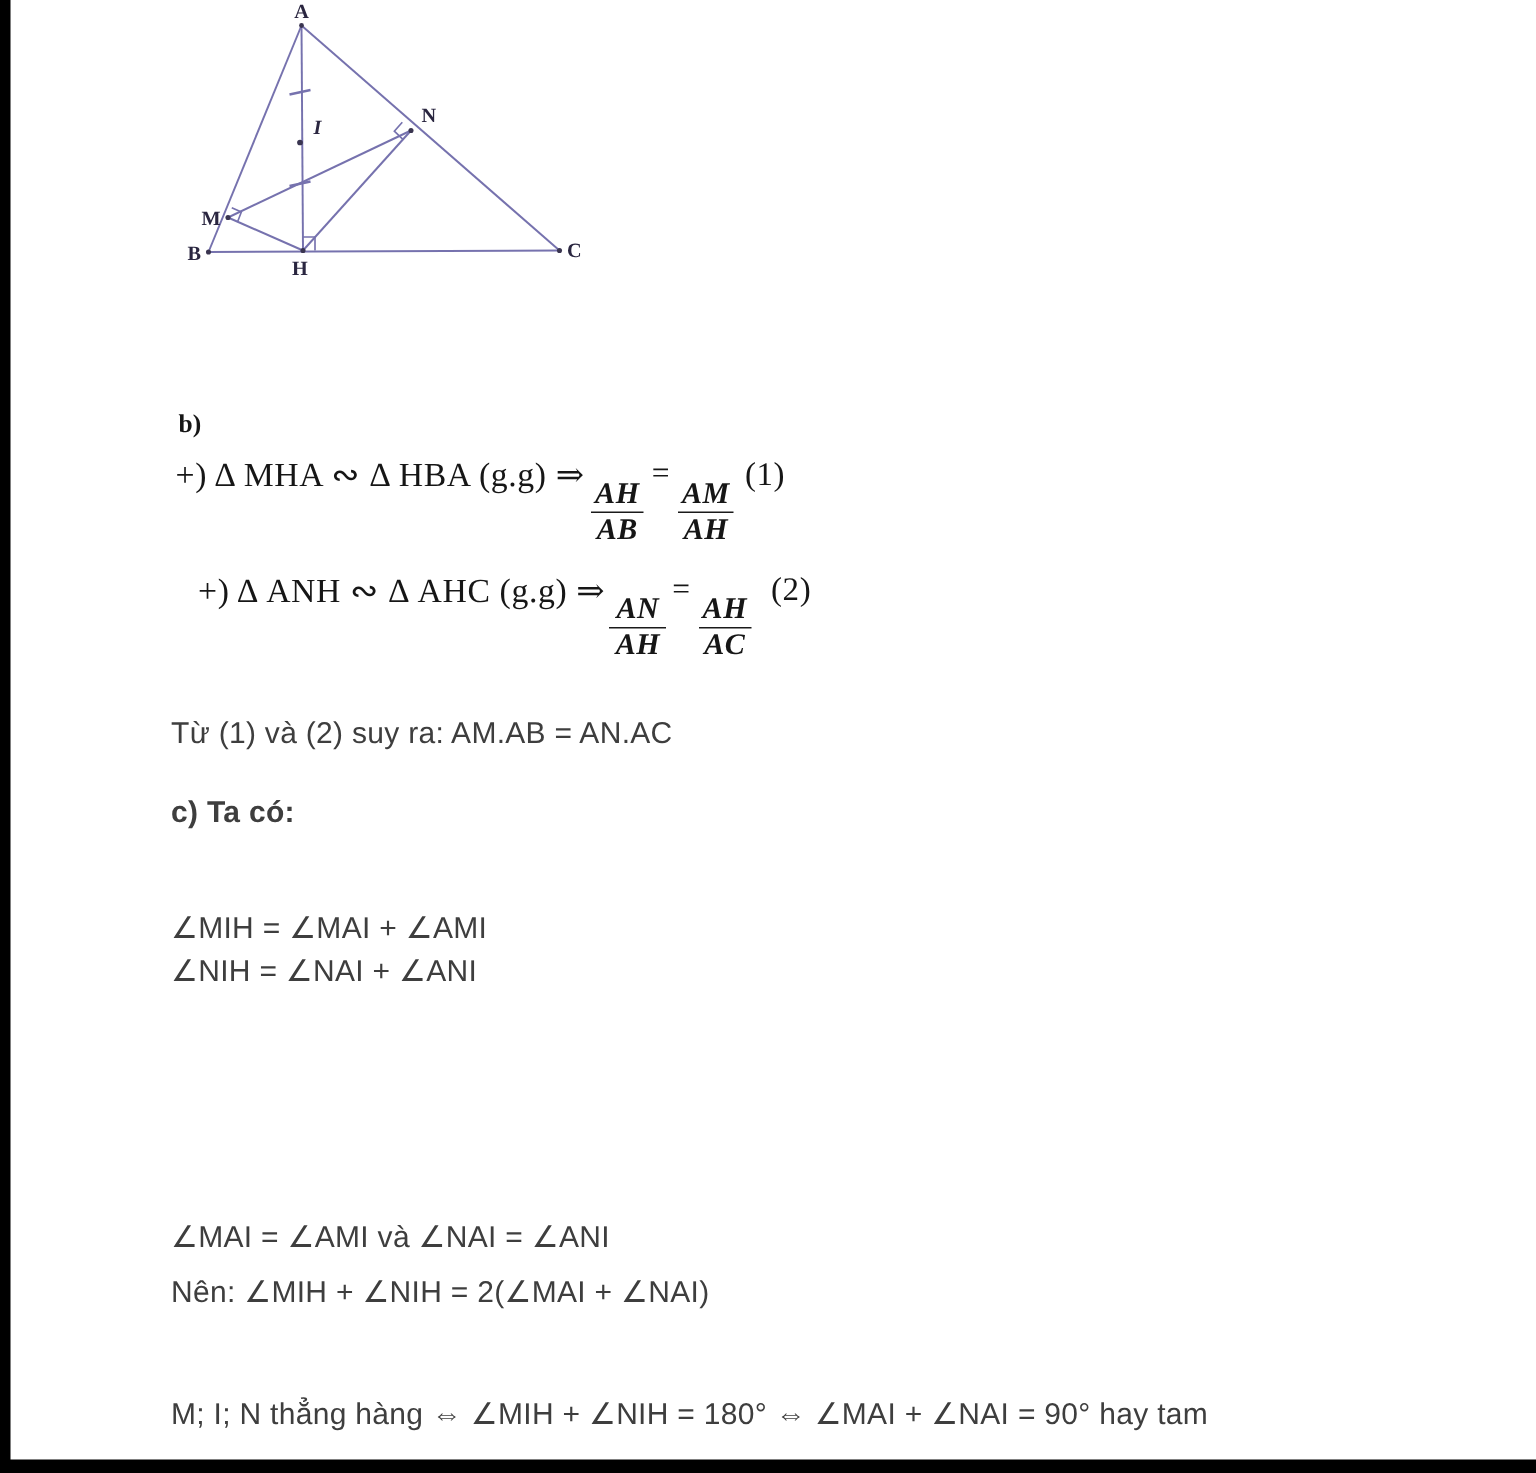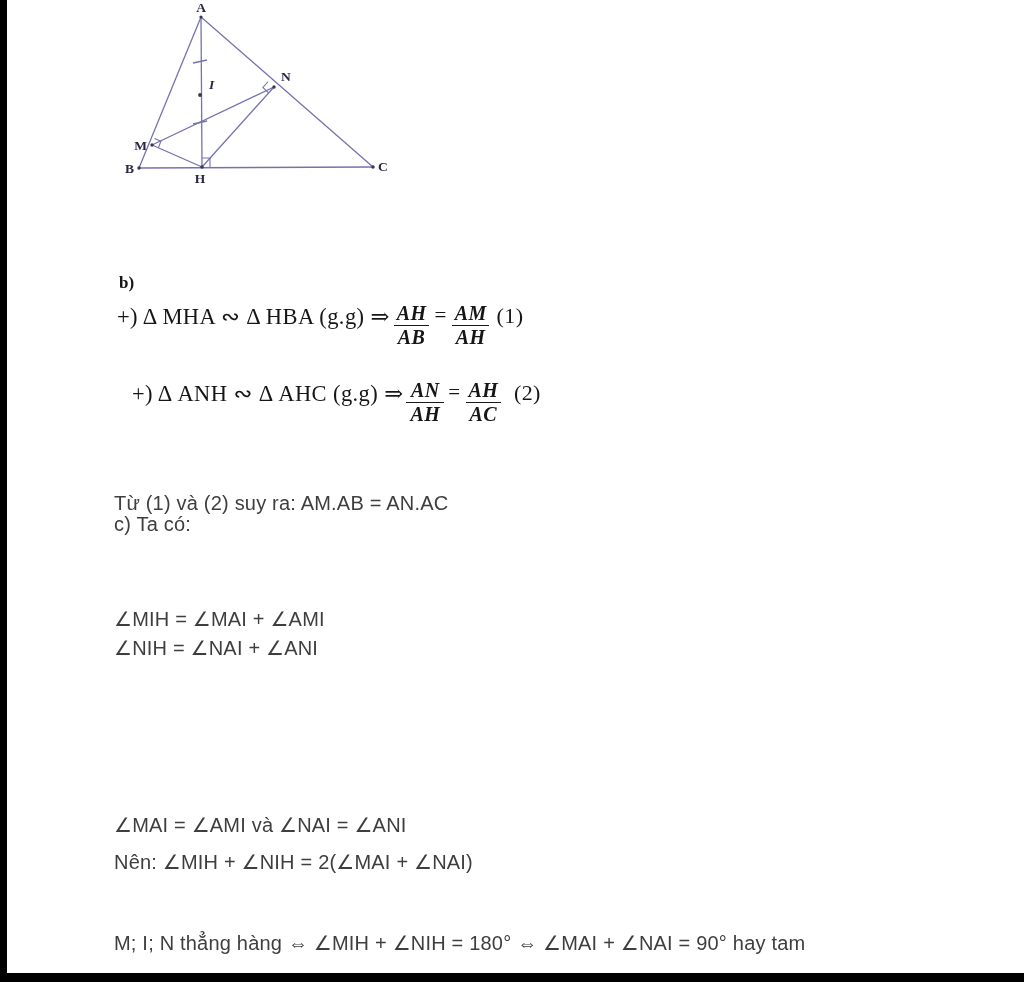--- a/index.html
+++ b/index.html
@@ -27,34 +27,34 @@
   .part-b{position:absolute;left:119px;top:273px;font-size:17px;font-weight:700;}
   .sim-row{
     position:absolute;display:flex;
     font-size:22.5px;letter-spacing:0.4px;white-space:pre;
   }
   .sim-row-1{left:117px;top:303px;height:66px;}
   .sim-row-2{left:132px;top:380px;height:64px;}
   .frac{
     display:inline-flex;flex-direction:column;align-items:center;
     font-size:20px;font-style:italic;font-weight:600;line-height:1.05;
-    margin:0 3px;vertical-align:middle;
+    margin:16px 3px;vertical-align:middle;
   }
   .frac .num{padding:0 4px 1px 4px;}
   .frac .den{border-top:1.6px solid #1a1a1a;padding:1px 4px 0 4px;}
   .eq-sign{font-size:21px;margin:0 1px;}
   .eq-tag{font-size:22px;margin-left:3px;}
 
   
   .txt{
     position:absolute;left:114px;font-size:20px;color:#3e3e3e;
     letter-spacing:0.2px;white-space:pre;line-height:30px;
   }
-  .t-from{top:488px;}
-  .t-partc{top:509px;}
+  .t-from{top:474px;}
+  .t-partc{top:527px;font-weight:bold;}
   .t-ang1{top:580px;margin-top:24px;}
   .t-ang2{top:633px;}
   .t-para1{top:685px;}
   .t-ang3{top:810px;}
   .t-nen{top:847px;}
   .t-para2{top:868px;}
 </style>
 </head>
 <body>
 

